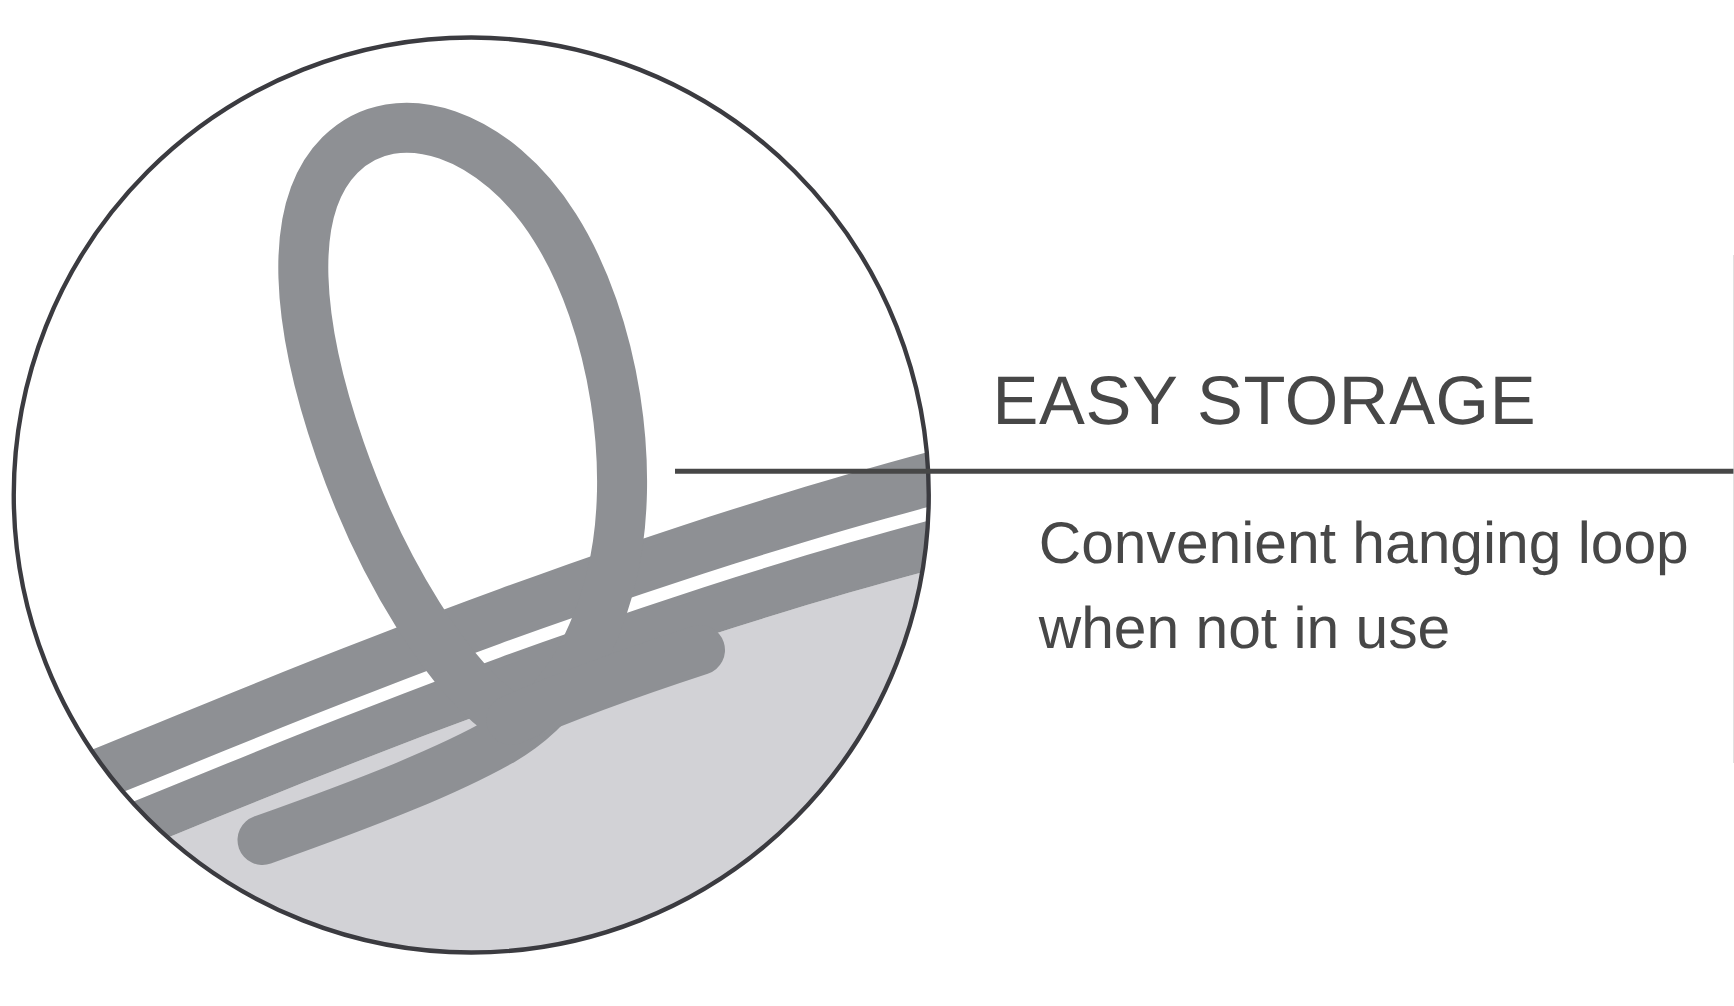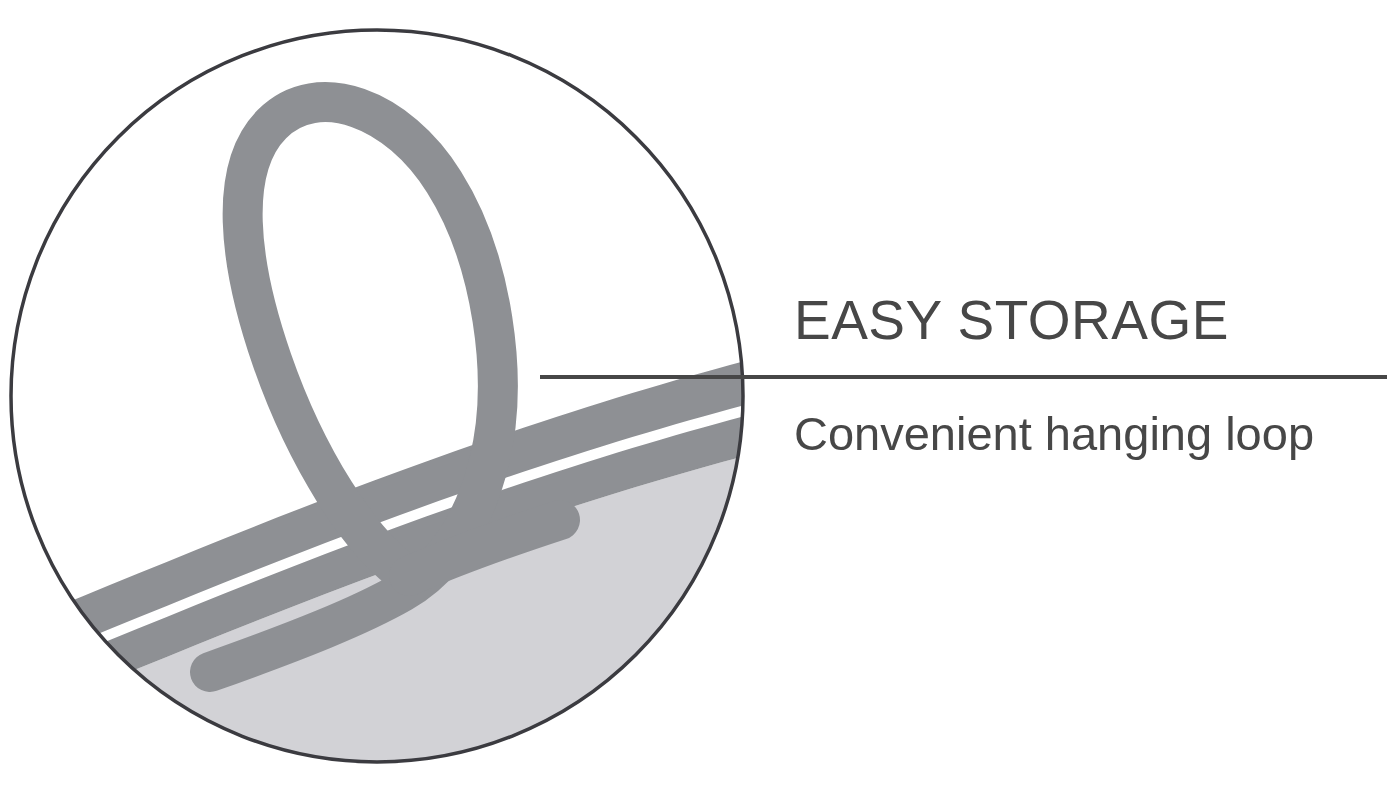--- a/index.html
+++ b/index.html
@@ -47,20 +47,21 @@
     margin: 0;
     font-family: "Liberation Sans", sans-serif;
     font-size: 47px;
     font-weight: 400;
     line-height: 68px;
     color: #474747;
   }
   .callout-body .body-line {
     display: block;
     white-space: nowrap;
+    margin-left: 37px;
   }
 </style>
 </head>
 <body>
 
 <div id="stage">
 
   <svg id="illustration" viewBox="0 0 1387 805" xmlns="http://www.w3.org/2000/svg">
 
     <defs>
@@ -114,15 +115,16 @@
     <circle cx="377" cy="396" r="366" fill="none" stroke="#3b3b40" stroke-width="3.5"></circle>
 
     <line x1="540" y1="377" x2="1387" y2="377" stroke="#474747" stroke-width="4"></line>
 
   </svg>
 
   <h1 class="callout-title">EASY STORAGE</h1>
 
   <p class="callout-body">
     <span class="body-line">Convenient hanging loop</span>
+    <span class="body-line">when not in use</span>
   </p>
 
 </div>
 
 </body></html>

